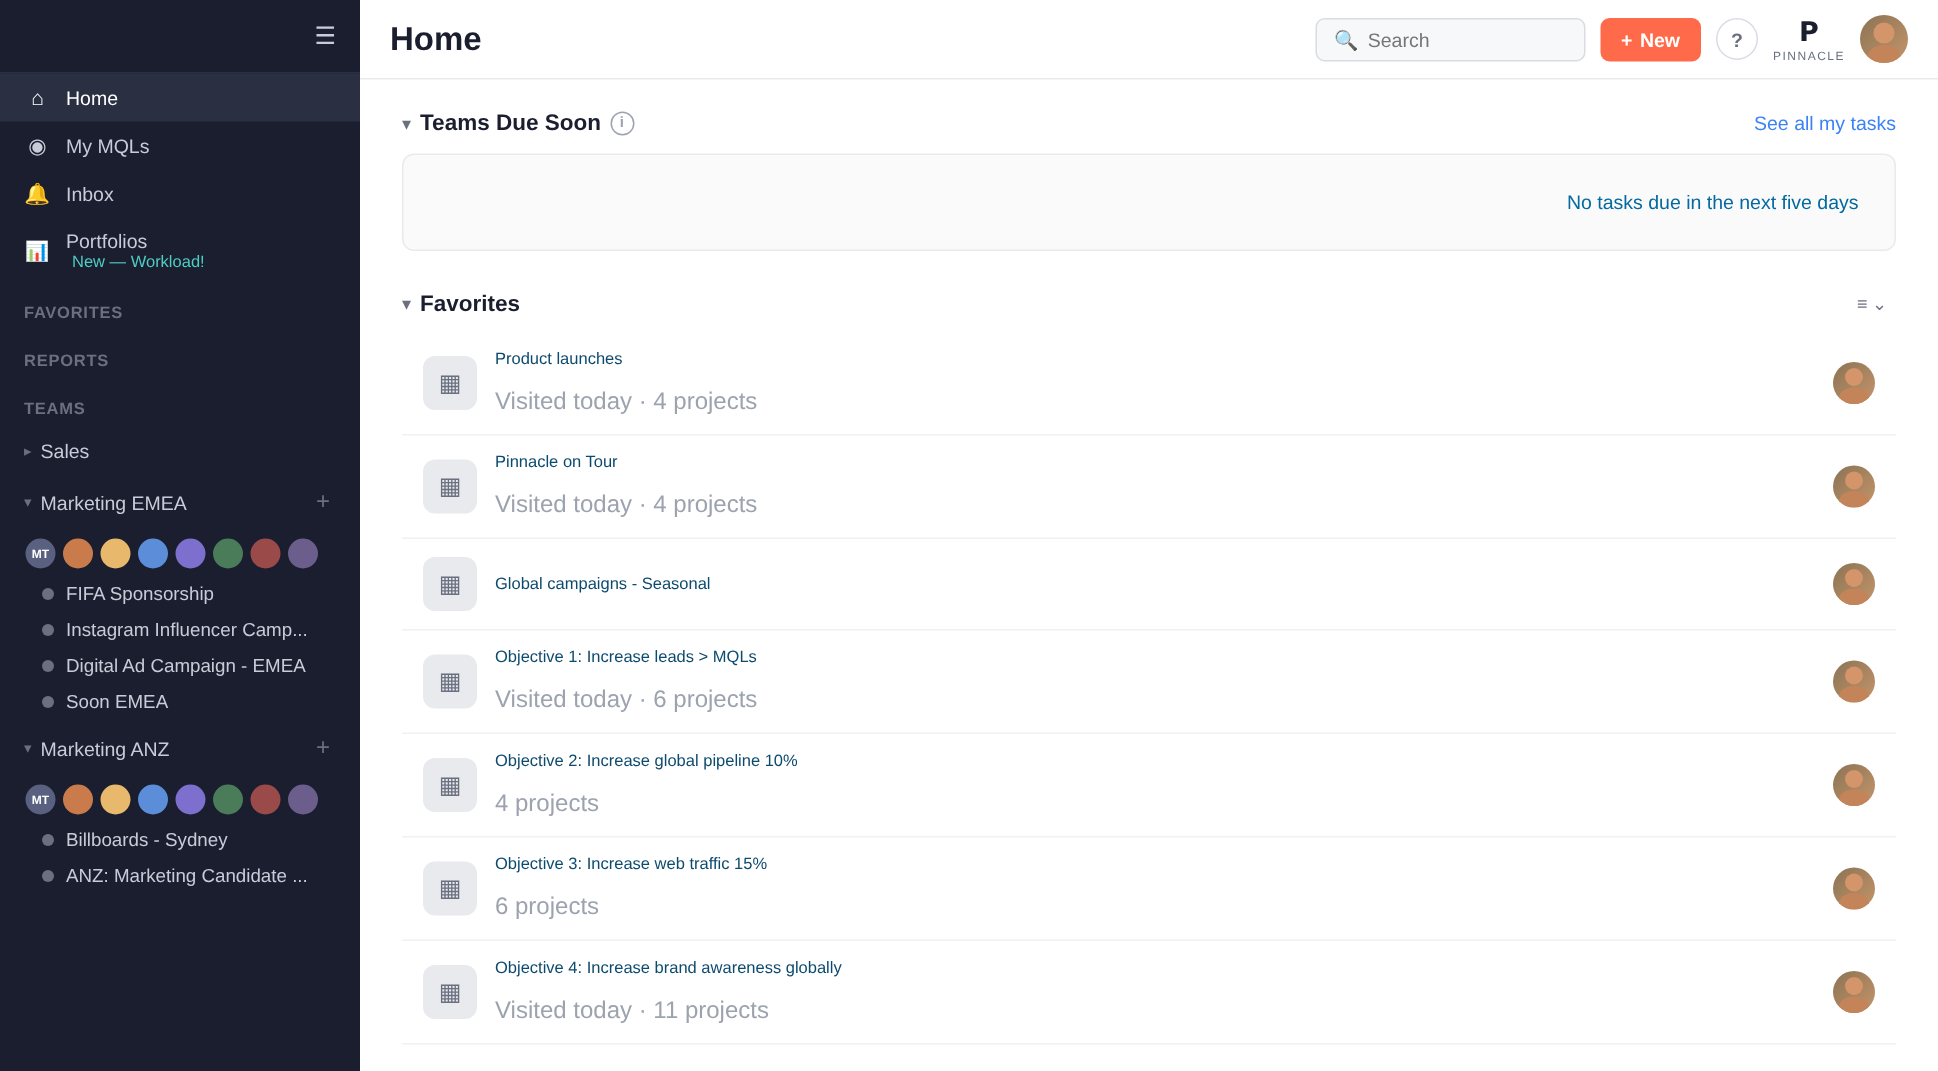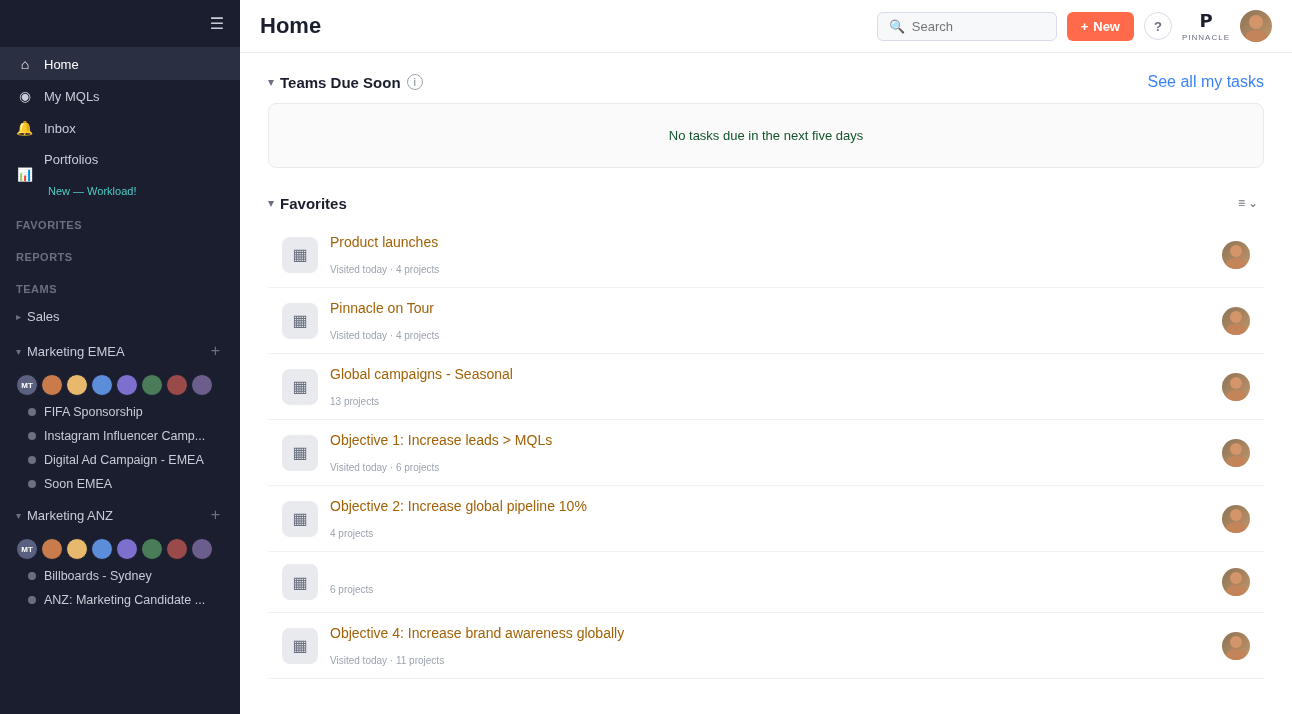--- a/index.html
+++ b/index.html
@@ -123,24 +123,24 @@
       display: flex; align-items: center; justify-content: space-between;
       margin-bottom: 12px;
     }
     .section-title-left { display: flex; align-items: center; gap: 6px; }
     .section-collapse { background: none; border: none; cursor: pointer; color: #6b7080; font-size: 12px; }
     .section-title { font-size: 15px; font-weight: 600; color: #1a1e2e; }
     .info-icon {
       width: 16px; height: 16px; border-radius: 50%; border: 1.5px solid #9ca3af;
       display: flex; align-items: center; justify-content: center; font-size: 10px; color: #9ca3af; font-weight: 700;
     }
-    .see-all-link { font-size: 16px; color: #3b82f6; cursor: pointer; }
+    .see-all-link { font-size: 13px; color: #3b82f6; cursor: pointer; }
 
     .empty-state {
-      text-align: center; padding: 24px; color: #14532d; font-size: 13px;
+      text-align: right; padding: 24px; color: #0369a1; font-size: 13px;
       border: 1px solid #e8eaed; border-radius: 8px; background: #fafafa;
     }
 
     
     .fav-header { display: flex; align-items: center; justify-content: space-between; margin-bottom: 8px; }
     .fav-title-left { display: flex; align-items: center; gap: 6px; }
     .fav-sort-btn {
       display: flex; align-items: center; gap: 3px;
       background: none; border: none; cursor: pointer; color: #6b7080; font-size: 12px; padding: 4px 6px;
     }
@@ -148,22 +148,22 @@
     .fav-item {
       display: flex; align-items: center; gap: 12px;
       padding: 12px 14px; border-bottom: 1px solid #f0f1f5; cursor: pointer;
     }
     .fav-icon {
       width: 36px; height: 36px; border-radius: 8px; background: #e8eaed;
       display: flex; align-items: center; justify-content: center; flex-shrink: 0;
       font-size: 16px; color: #6b7080;
     }
     .fav-info { flex: 1; }
-    .fav-name { font-size: 14px; font-weight: 500; color: #a16207; }
-    .fav-meta { font-size: 10px; color: #9ca3af; margin-top: 14px; }
+    .fav-name { font-size: 11px; font-weight: 500; color: #0c4a6e; }
+    .fav-meta { font-size: 16px; color: #9ca3af; margin-top: 14px; }
     .fav-user-avatar {
       width: 28px; height: 28px; border-radius: 50%; background: #4a5068;
       overflow: hidden; display: flex; align-items: center; justify-content: center; flex-shrink: 0;
     }
 
     
     .mini-face {
       width: 22px; height: 22px; border-radius: 50%; overflow: hidden;
       border: 1.5px solid #1a1e2e; flex-shrink: 0;
       background: #5a6080;
@@ -186,21 +186,21 @@
   <div class="nav-item">
     <span class="nav-icon">◉</span>
     <span class="nav-label">My MQLs</span>
   </div>
   <div class="nav-item">
     <span class="nav-icon">🔔</span>
     <span class="nav-label">Inbox</span>
   </div>
   <div class="nav-item">
     <span class="nav-icon" style="font-size:13px;">📊</span>
-    <div style="display:flex;flex-direction:column;gap:18px;">
+    <div style="display:flex;flex-direction:column;gap:1px;">
       <span class="nav-label">Portfolios</span>
       <span class="portfolios-new">New — Workload!</span>
     </div>
   </div>
 
   <div class="sidebar-section-label">Favorites</div>
 
   <div class="sidebar-section-label">Reports</div>
 
   <div class="sidebar-section-label">Teams</div>
@@ -364,21 +364,20 @@
               <circle cx="14" cy="10" r="6" fill="#d4956a"></circle>
               <ellipse cx="14" cy="24" rx="10" ry="7" fill="#c4845a"></ellipse>
             </svg>
           </div>
         </div>
 
         <div class="fav-item">
           <div class="fav-icon">▦</div>
           <div class="fav-info">
             <div class="fav-name">Global campaigns - Seasonal</div>
-            <div class="fav-meta">13 projects</div>
           </div>
           <div class="fav-user-avatar" style="background: linear-gradient(135deg, #8b7355, #c4956a);">
             <svg width="28" height="28" viewBox="0 0 28 28">
               <circle cx="14" cy="10" r="6" fill="#d4956a"></circle>
               <ellipse cx="14" cy="24" rx="10" ry="7" fill="#c4845a"></ellipse>
             </svg>
           </div>
         </div>
 
         <div class="fav-item">
@@ -405,20 +404,21 @@
             <svg width="28" height="28" viewBox="0 0 28 28">
               <circle cx="14" cy="10" r="6" fill="#d4956a"></circle>
               <ellipse cx="14" cy="24" rx="10" ry="7" fill="#c4845a"></ellipse>
             </svg>
           </div>
         </div>
 
         <div class="fav-item">
           <div class="fav-icon">▦</div>
           <div class="fav-info">
+            <div class="fav-name">Objective 3: Increase web traffic 15%</div>
             <div class="fav-meta">6 projects</div>
           </div>
           <div class="fav-user-avatar" style="background: linear-gradient(135deg, #8b7355, #c4956a);">
             <svg width="28" height="28" viewBox="0 0 28 28">
               <circle cx="14" cy="10" r="6" fill="#d4956a"></circle>
               <ellipse cx="14" cy="24" rx="10" ry="7" fill="#c4845a"></ellipse>
             </svg>
           </div>
         </div>
 

